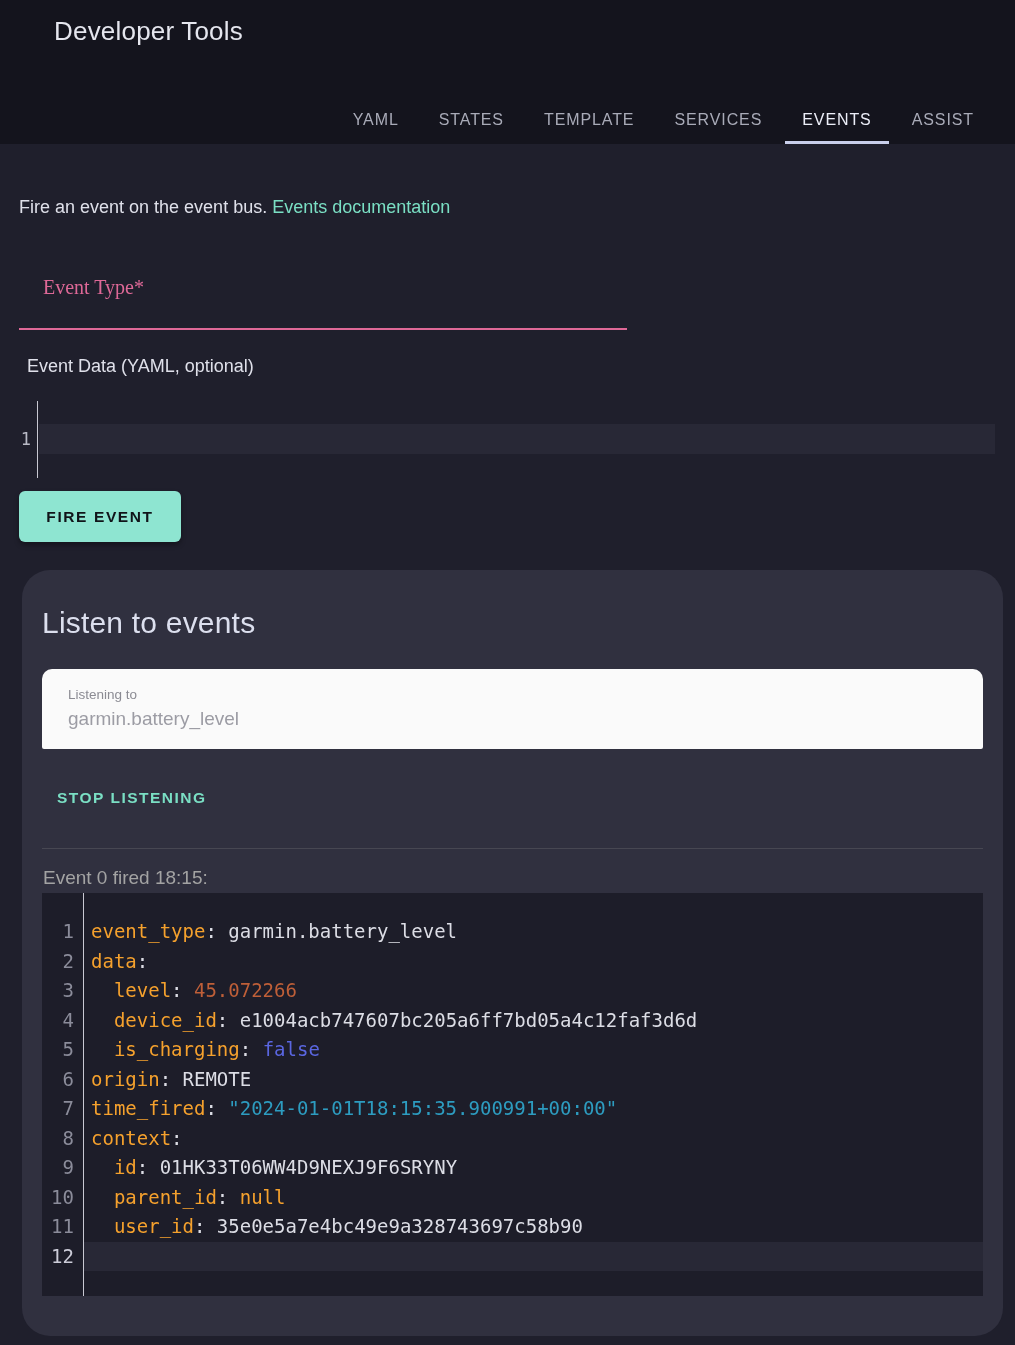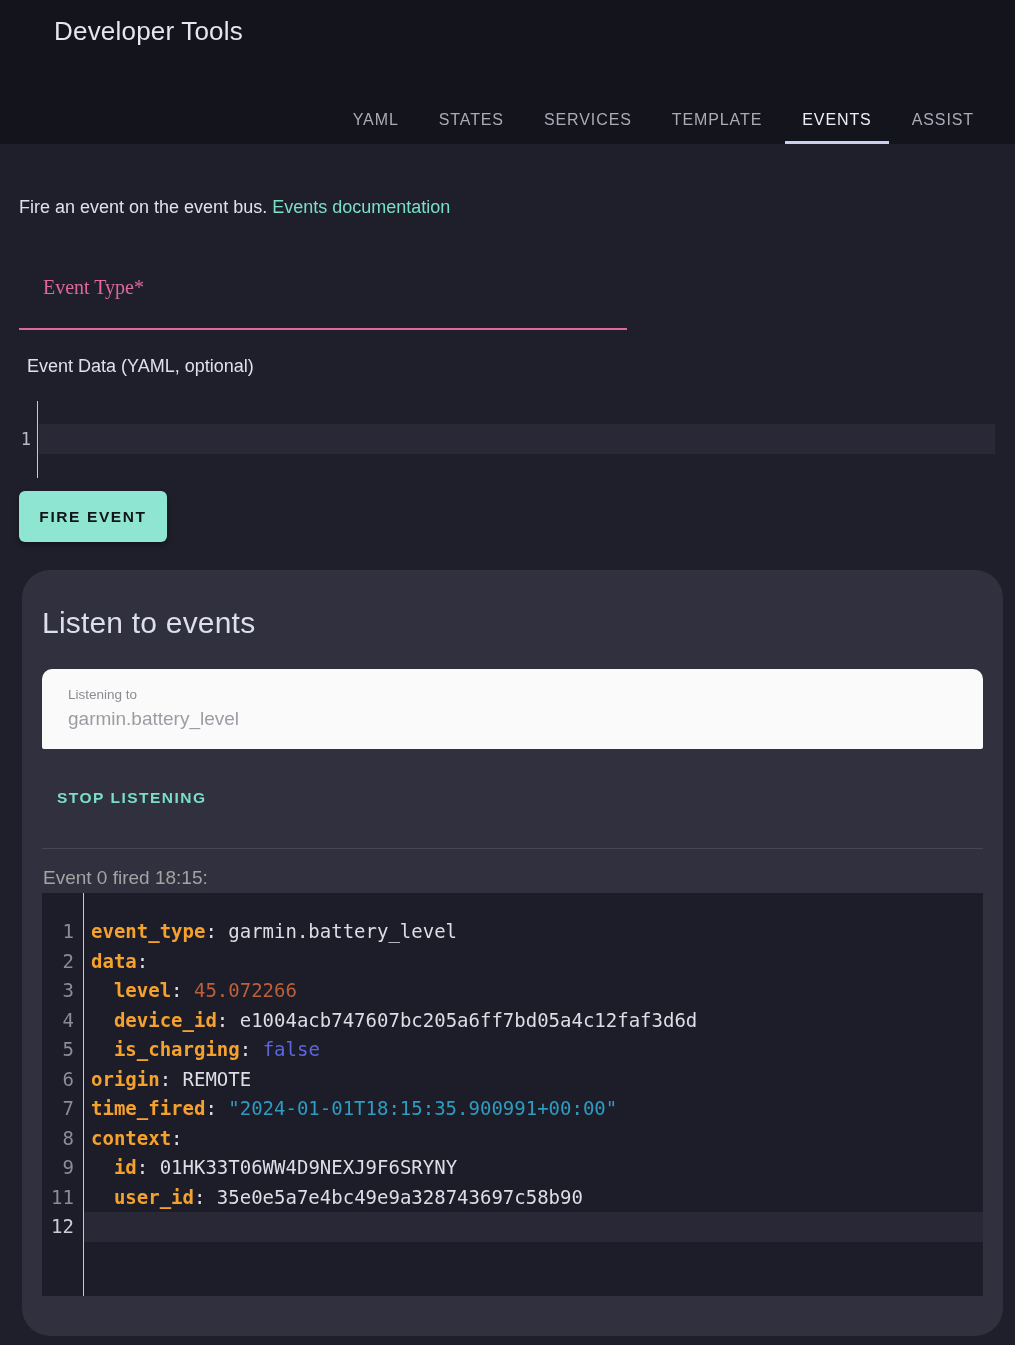--- a/index.html
+++ b/index.html
@@ -38,21 +38,21 @@
   .event-type-field .fl-label{position:absolute;left:24px;top:20px;font-size:20px;color:var(--pink);}
   .event-data-label{margin:26px 27px 0;font-size:18px;color:#dfe0ea;}
   .yaml-editor{position:relative;margin-top:24px;height:77px;width:1005px;cursor:text;}
   .yaml-editor .ed-gutter{position:absolute;left:0;top:0;bottom:0;width:38px;border-right:1px solid var(--gutter-line);}
   .yaml-editor .ed-ln{
     position:absolute;right:6px;top:23px;height:30px;line-height:30px;
     font-family:"DejaVu Sans Mono", monospace;font-size:17px;color:#b9bac6;
   }
   .yaml-editor .ed-active{position:absolute;left:39px;right:10px;top:23px;height:30px;background:var(--active-line);}
   .fire-btn{
-    display:block;margin:13px 0 0 19px;width:148px;height:51px;border:none;border-radius:6px;
+    display:block;margin:13px 0 0 19px;width:162px;height:51px;border:none;border-radius:6px;
     background:var(--button-mint);color:#101419;font-family:"Liberation Sans", sans-serif;
     font-size:15.5px;font-weight:700;letter-spacing:1.6px;cursor:pointer;
     box-shadow:0 3px 5px rgba(0,0,0,.35);
   }
   
   .listen-card{
     margin:28px 12px 0 22px;width:981px;height:766px;background:var(--card-bg);
     border-radius:28px;padding:18px 20px 20px;
   }
   .listen-title{margin:18px 0 0 0;font-size:30px;font-weight:400;color:#dcdfee;letter-spacing:.2px;}
@@ -73,38 +73,38 @@
   .code-block{
     position:relative;margin-top:4px;height:403px;background:var(--code-bg);
     padding:24px 0 25px;font-family:"DejaVu Sans Mono", monospace;font-size:19px;
   }
   .code-block::before{content:"";position:absolute;left:41px;top:0;bottom:0;width:1px;background:var(--gutter-line);}
   .code-line{display:flex;height:29.5px;line-height:29.5px;}
   .code-line .ln{flex:0 0 32px;margin-right:10px;text-align:right;color:var(--ln);}
   .code-line .code-text{flex:1;padding-left:7px;white-space:pre;}
   .code-line.active .code-text{background:var(--active-line);}
   .code-line.active .ln{color:var(--ln-active);}
-  .tok-k{color:var(--syntax-key);font-weight:bold;}
+  .tok-k{color:var(--syntax-key);}
   .tok-p{color:var(--syntax-plain);}
   .tok-s{color:var(--syntax-plain);}
   .tok-n{color:var(--syntax-number);}
   .tok-b{color:var(--syntax-bool);}
   .tok-q{color:var(--syntax-quoted);}
   .tok-a{color:var(--syntax-key);}
 </style>
 </head>
 <body>
 
 <header class="app-header">
   <div class="app-title">Developer Tools</div>
   <nav class="tab-bar">
       <button class="tab">YAML</button>
       <button class="tab">STATES</button>
+      <button class="tab">TEMPLATE</button>
       <button class="tab">SERVICES</button>
-      <button class="tab">TEMPLATE</button>
       <button class="tab active">EVENTS</button>
       <button class="tab">ASSIST</button>
     </nav>
 </header>
 
 <main>
   <p class="intro"><span>Fire an event on the event bus. </span><a>Events documentation</a></p>
 
   <div class="event-type-field">
     <span class="fl-label">Event Type*</span>
@@ -166,20 +166,24 @@
         </div>
         <div class="code-line">
           <span class="ln">8</span>
           <span class="code-text"><span class="tok-k">context</span><span class="tok-p">:</span></span>
         </div>
         <div class="code-line">
           <span class="ln">9</span>
           <span class="code-text"><span class="tok-s">  </span><span class="tok-k">id</span><span class="tok-p">: </span><span class="tok-s">01HK33T06WW4D9NEXJ9F6SRYNY</span></span>
         </div>
         <div class="code-line">
+          <span class="ln">10</span>
+          <span class="code-text"><span class="tok-s">  </span><span class="tok-k">parent_id</span><span class="tok-p">: </span><span class="tok-a">null</span></span>
+        </div>
+        <div class="code-line">
           <span class="ln">11</span>
           <span class="code-text"><span class="tok-s">  </span><span class="tok-k">user_id</span><span class="tok-p">: </span><span class="tok-s">35e0e5a7e4bc49e9a328743697c58b90</span></span>
         </div>
         <div class="code-line active">
           <span class="ln">12</span>
           <span class="code-text"></span>
         </div>
       </div>
   </section>
 </main>

